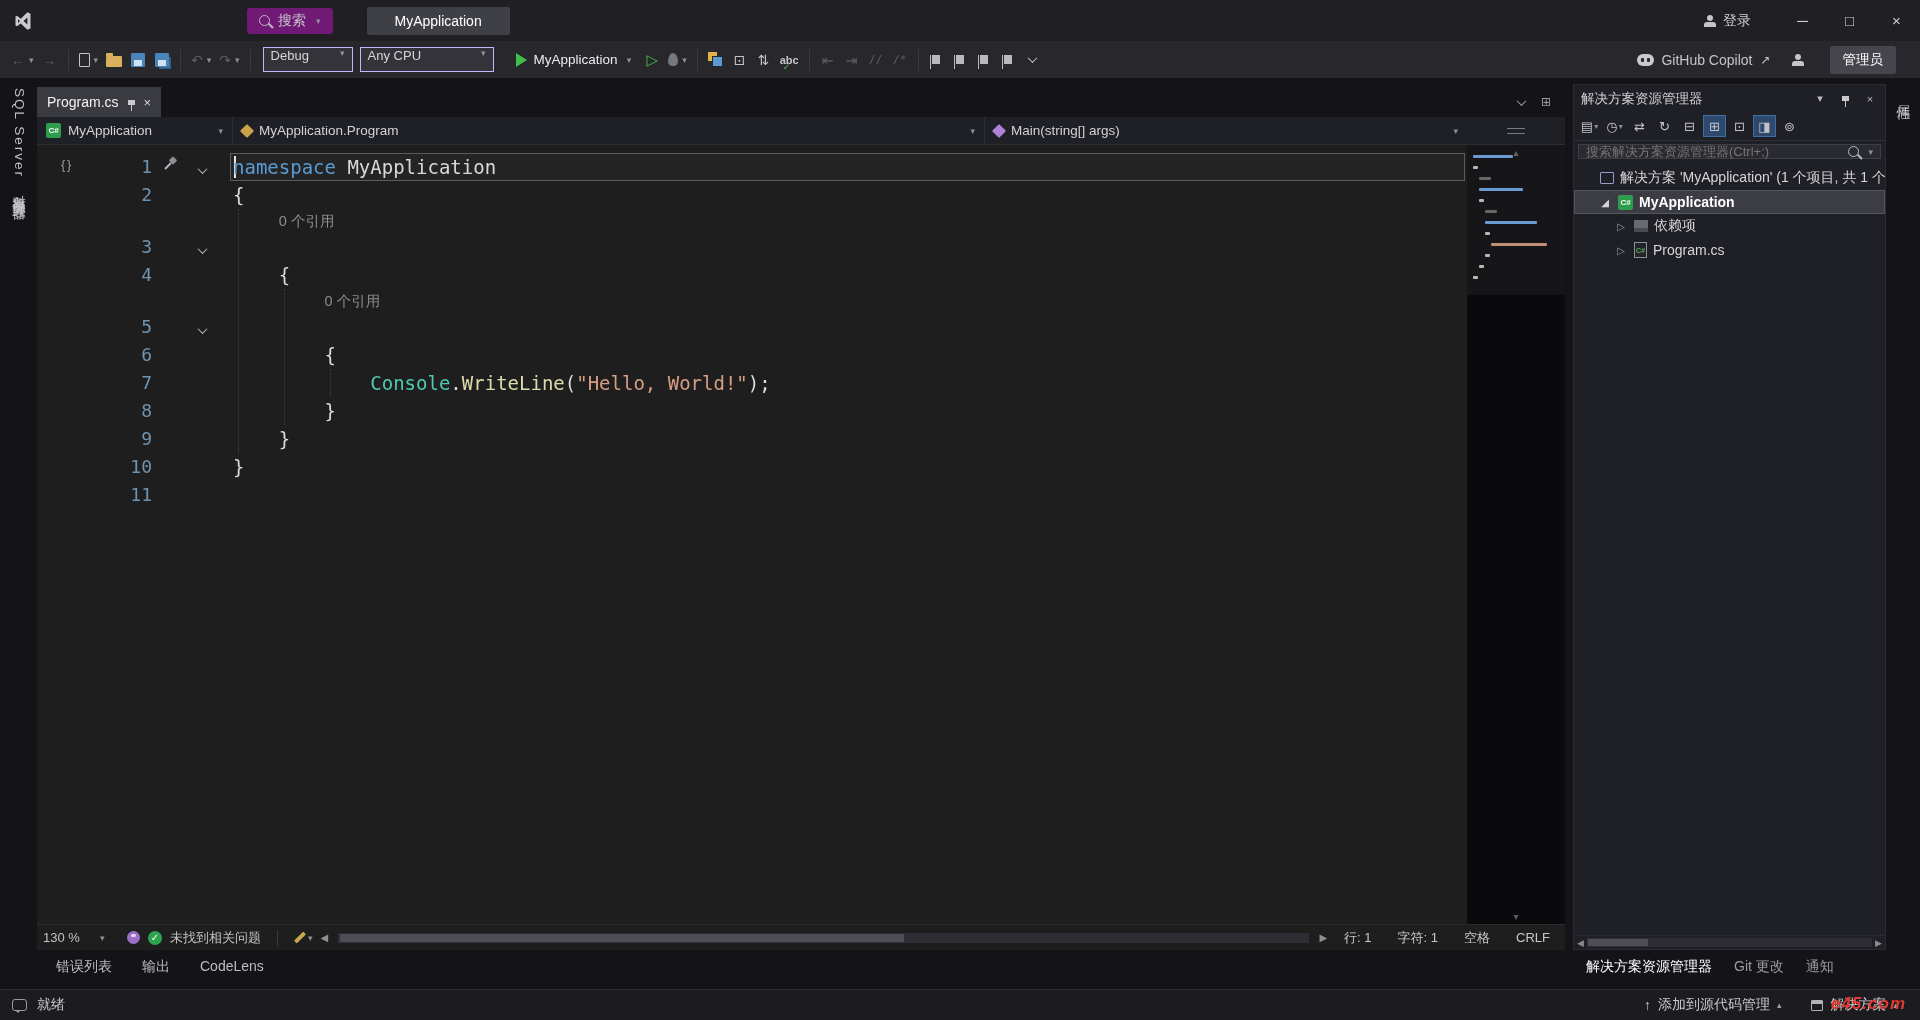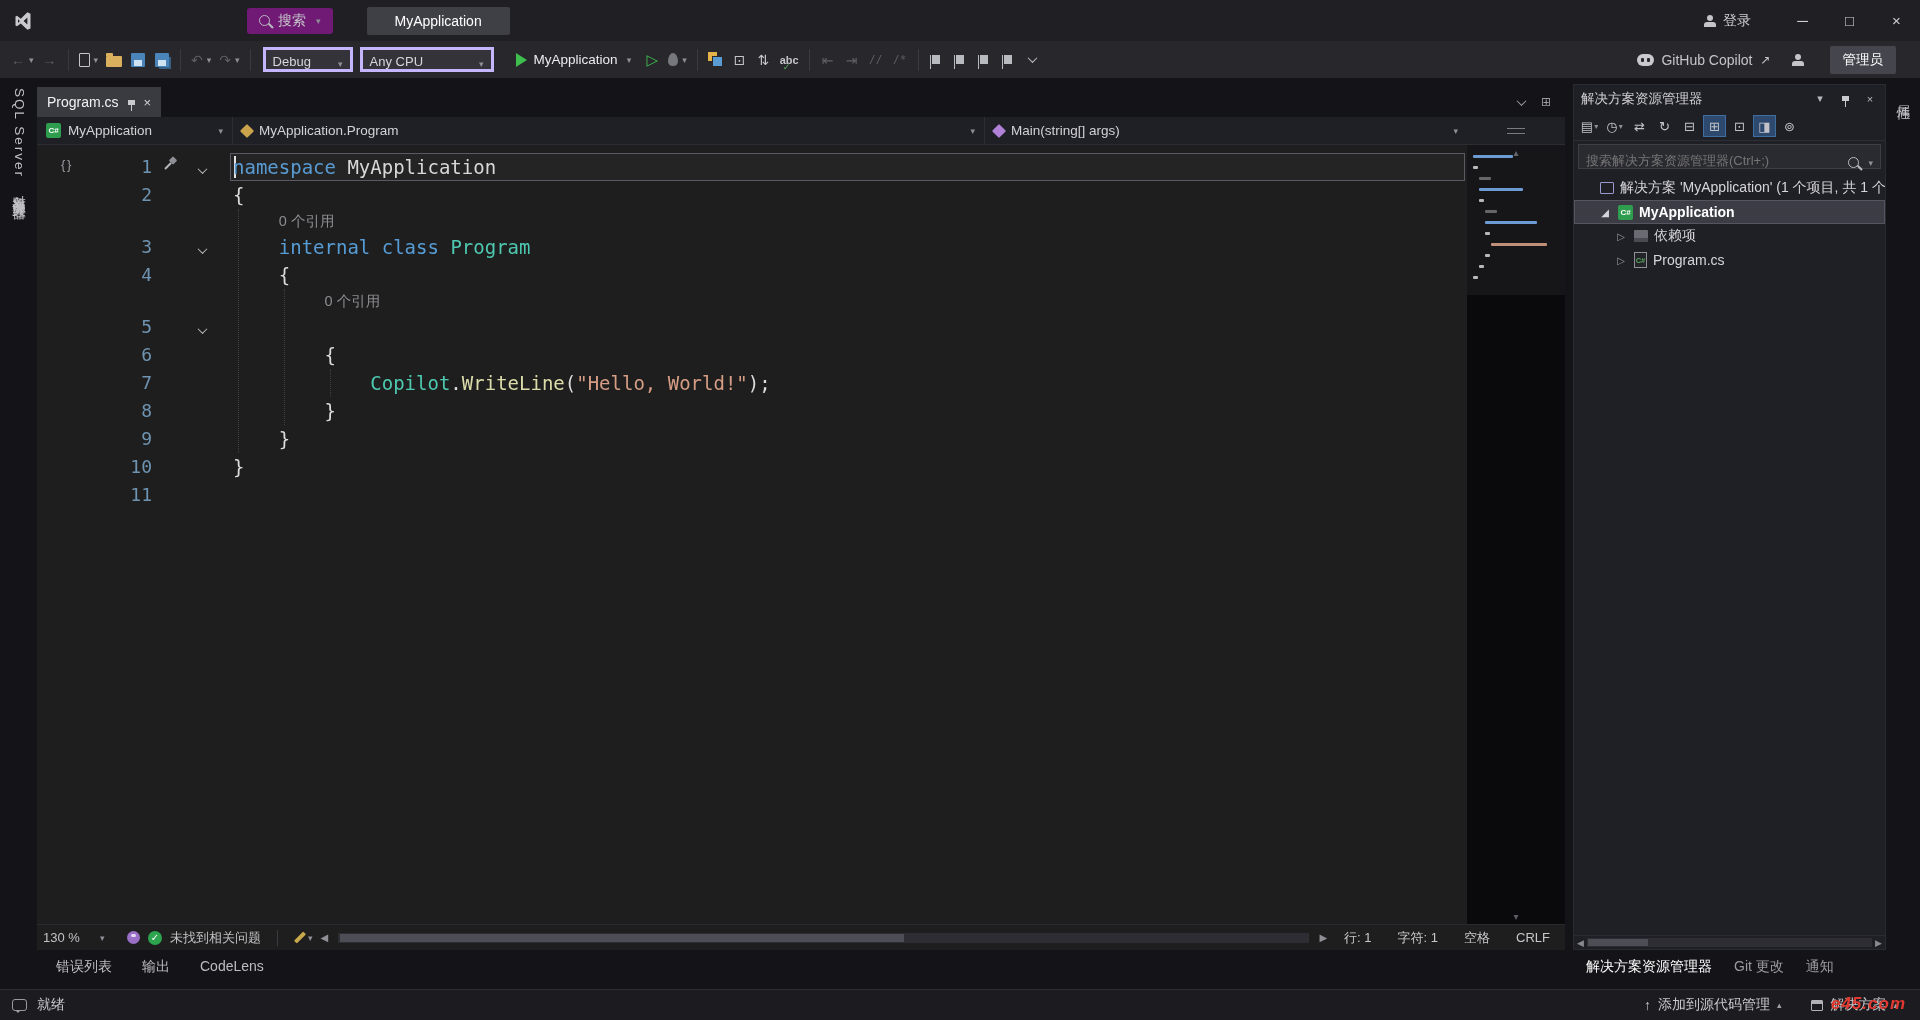--- a/index.html
+++ b/index.html
@@ -20,21 +20,21 @@
 .signin{display:flex;gap:7px;align-items:center;margin-right:28px;font-size:14px;color:#cfcfd4}
 .person-ic{width:12px;height:12px;position:relative}
 .person-ic::before{content:"";position:absolute;left:3px;top:0;width:6px;height:6px;border-radius:50%;background:#c4c4c9}
 .person-ic::after{content:"";position:absolute;left:0;bottom:0;width:12px;height:5px;border-radius:3px 3px 0 0;background:#c4c4c9}
 .wbtn{width:47px;height:41px;display:flex;align-items:center;justify-content:center;font-size:15px;color:#cfcfd4}
 
 .toolbar{position:absolute;top:41px;left:0;width:1920px;height:37px;background:#27272c;display:flex;align-items:center;padding:0 8px;gap:2px}
 .tbtn{height:26px;min-width:22px;display:flex;align-items:center;justify-content:center;color:#c5c5c9;font-size:14px;gap:2px;padding:0 3px}
 .tbtn.dis{color:#5f5f66}
 .tsep{width:1px;height:22px;background:#3a3a40;margin:0 5px;flex:none}
-.combo{height:25px;background:#333339;border:3px solid #c4b5fd;display:flex;align-items:flex-end;font-size:13px;color:#d6d6da;padding:0 7px;gap:8px}
+.combo{height:25px;background:#333339;border:1px solid #c4b5fd;display:flex;align-items:flex-start;font-size:13px;color:#d6d6da;padding:0 7px;gap:8px}
 .combo .dd{margin-left:auto}
 .combo.debug{width:90px;margin:0 5px}
 .combo.cpu{width:134px;margin-right:12px}
 .startbtn{display:flex;align-items:center;gap:7px;color:#ececee;font-size:13.5px;padding:0 8px}
 .play-tri{width:0;height:0;border-left:11px solid #3fbf4e;border-top:7px solid transparent;border-bottom:7px solid transparent}
 .play-hollow{color:#3fbf4e;font-size:15px}
 .ic-doc{width:11px;height:14px;border:1.5px solid #c5c5c9;border-radius:1px}
 .ic-folder{width:16px;height:11px;background:#d8b05e;border-radius:1px;position:relative;margin-top:3px}
 .ic-folder::before{content:"";position:absolute;top:-3px;left:0;width:7px;height:3px;background:#d8b05e;border-radius:1px 1px 0 0}
 .ic-save{width:14px;height:14px;background:#4a84b8;border-radius:1px;position:relative}
@@ -107,21 +107,21 @@
 .stat{color:#c8c8cc;font-size:13px;padding:0 9px;white-space:nowrap}
 
 .se-panel{position:absolute;left:1573px;top:84px;width:313px;height:866px;background:#1f1f26;border:1px solid #2a2a32;display:flex;flex-direction:column}
 .se-header{height:27px;display:flex;align-items:center;padding:0 7px;font-size:13.5px;color:#d0d0d4;gap:9px}
 .se-header .title{flex:1;white-space:nowrap;overflow:hidden}
 .se-hicon{color:#b8b8be;font-size:11px;display:flex;align-items:center;justify-content:center;width:16px}
 .se-toolbar{height:29px;display:flex;align-items:center;padding:0 4px;gap:2px;border-bottom:1px solid #2e2e36}
 .se-tbtn{height:22px;min-width:23px;display:flex;align-items:center;justify-content:center;color:#c2c2c8;font-size:13px;border:1px solid transparent;gap:1px}
 .se-tbtn.on{background:#2d4a6e;border-color:#3f6da0}
 .dd2{font-size:8px;color:#8f8f96;font-style:normal}
-.se-search{margin:3px 4px;height:25px;background:#2a2a31;border:1px solid #3e3e46;display:flex;align-items:flex-end;padding:0 7px;gap:7px}
+.se-search{margin:3px 4px;height:15px;background:#2a2a31;border:1px solid #3e3e46;display:flex;align-items:center;padding:0 7px;gap:7px}
 .se-search input{flex:1;background:transparent;border:0;outline:0;color:#9a9aa2;font-size:13px;font-family:inherit;min-width:0}
 .se-tree{flex:1;overflow:hidden;padding-top:4px}
 .tree-row{height:24px;display:flex;align-items:center;font-size:14px;color:#d6d6da;white-space:nowrap;overflow:hidden;gap:6px}
 .tree-row.selected{background:#3c3c45;border:1px solid #55555f;color:#fff;font-weight:bold}
 .arrow{width:14px;text-align:center;color:#d4d4da;font-size:10px;flex:none}
 .arrow.hollow{color:#9a9aa2}
 .tree-label{overflow:hidden;text-overflow:clip}
 .solution-icon{width:14px;height:12px;border:1.5px solid #9a9ad0;border-radius:1px;flex:none}
 .csharp-project-icon{width:15px;height:15px;background:#2e9e4e;color:#fff;font-size:8px;font-weight:bold;display:flex;align-items:center;justify-content:center;border-radius:2px;flex:none}
 .dependencies-icon{width:14px;height:12px;background:#6a6a72;border-radius:1px;flex:none;box-shadow:inset 0 -4px 0 #4a4a52}
@@ -319,21 +319,20 @@
         <div class="code-row codelens">
           <span class="ln"></span>
           <span class="mid"></span>
           <span class="code-text" style="padding-left: 45.8px;">0 个引用</span>
         </div>
         <div class="code-row">
           <span class="ln">3</span>
           <span class="mid">
             <span class="fold"><i class="chev"></i></span>
           </span>
-          <span class="code-text"><span>    </span><span class="tk-kw">internal</span><span> </span><span class="tk-kw">class</span><span> </span><span class="tk-type">Program</span></span>
         </div>
         <div class="code-row">
           <span class="ln">4</span>
           <span class="mid"></span>
           <span class="code-text"><span>    {</span></span>
         </div>
         <div class="code-row codelens">
           <span class="ln"></span>
           <span class="mid"></span>
           <span class="code-text" style="padding-left: 91.6px;">0 个引用</span>
@@ -345,21 +344,21 @@
           </span>
         </div>
         <div class="code-row">
           <span class="ln">6</span>
           <span class="mid"></span>
           <span class="code-text"><span>        {</span></span>
         </div>
         <div class="code-row">
           <span class="ln">7</span>
           <span class="mid"></span>
-          <span class="code-text"><span>            </span><span class="tk-type">Copilot</span><span>.</span><span class="tk-method">WriteLine</span><span>(</span><span class="tk-str">"Hello, World!"</span><span>);</span></span>
+          <span class="code-text"><span>            </span><span class="tk-type">Console</span><span>.</span><span class="tk-method">WriteLine</span><span>(</span><span class="tk-str">"Hello, World!"</span><span>);</span></span>
         </div>
         <div class="code-row">
           <span class="ln">8</span>
           <span class="mid"></span>
           <span class="code-text"><span>        }</span></span>
         </div>
         <div class="code-row">
           <span class="ln">9</span>
           <span class="mid"></span>
           <span class="code-text"><span>    }</span></span>

